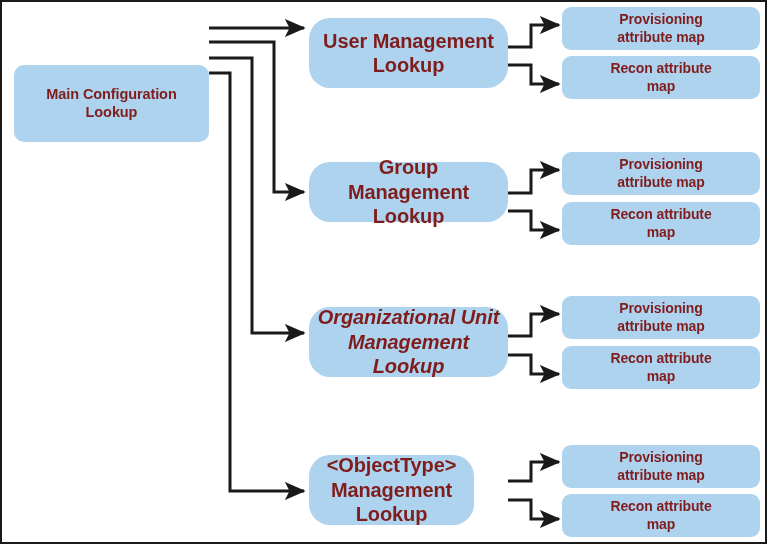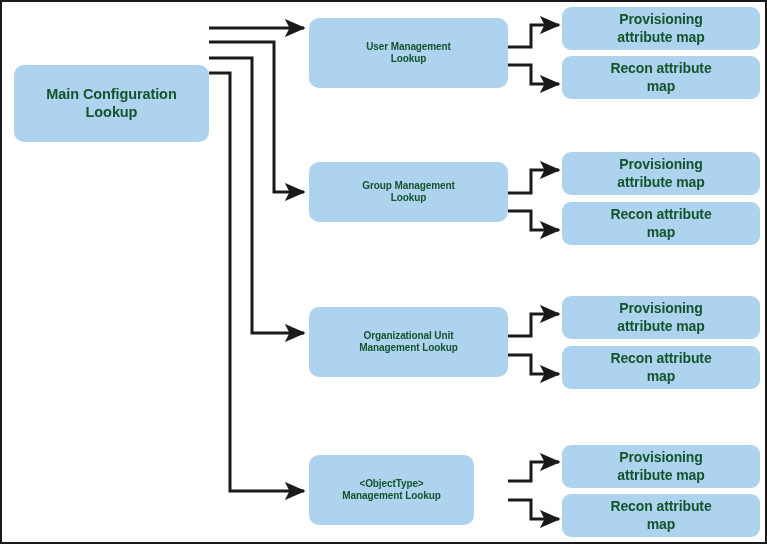--- a/index.html
+++ b/index.html
@@ -27,31 +27,32 @@
   }
   .node {
     position: absolute;
     box-sizing: border-box;
     background: #aed3ef;
     border-radius: 10px;
     display: flex;
     align-items: center;
     justify-content: center;
     text-align: center;
-    color: #14532d;
+    color: #7f1d1d;
     font-weight: bold;
     line-height: 1.22;
     letter-spacing: -0.1px;
     z-index: 2;
   }
   .node-main {
     font-size: 14.5px;
   }
   .node-mid {
-    font-size: 10px;
+    font-size: 20px;
+    border-radius: 21px;
   }
   .node-leaf {
     font-size: 14px;
     border-radius: 9px;
   }
   .node-label {
     padding: 0 8px;
     white-space: pre-line;
   }
 </style>
@@ -115,21 +116,21 @@
   </div>
   <div class="node node-leaf" style="left:560px; top:150px; width:198px; height:43px;">
     <span class="node-label">Provisioning
 attribute map</span>
   </div>
   <div class="node node-leaf" style="left:560px; top:200px; width:198px; height:43px;">
     <span class="node-label">Recon attribute
 map</span>
   </div>
 
-  <div class="node node-mid" style="left:307px; top:305px; width:199px; height:70px;">
+  <div class="node node-mid" style="left:307px; top:305px; width:199px; height:70px;font-style:italic;">
     <span class="node-label">Organizational Unit
 Management Lookup</span>
   </div>
   <div class="node node-leaf" style="left:560px; top:294px; width:198px; height:43px;">
     <span class="node-label">Provisioning
 attribute map</span>
   </div>
   <div class="node node-leaf" style="left:560px; top:344px; width:198px; height:43px;">
     <span class="node-label">Recon attribute
 map</span>

